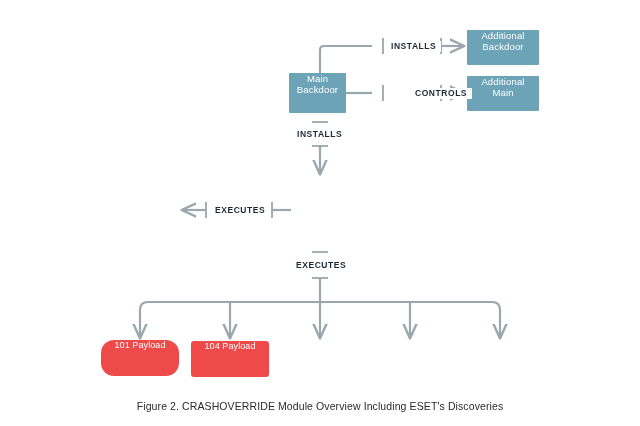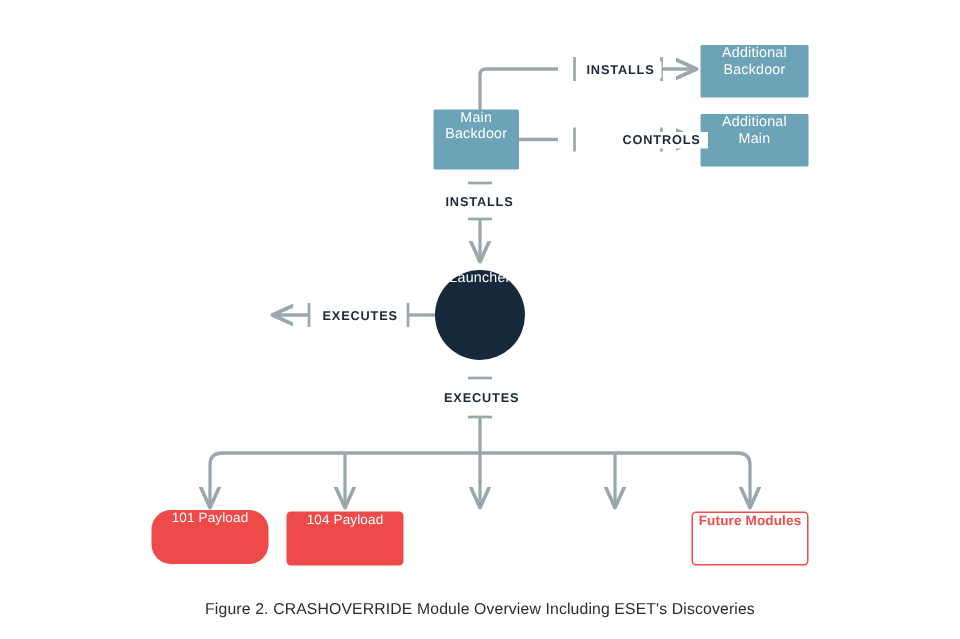--- a/index.html
+++ b/index.html
@@ -153,33 +153,27 @@
     </span>
   </div>
 
   <div class="node node-box" style="left:467px; top:76px; width:72px; height:35px; background:#6ca3b7;">
     <span>
       <span>Additional</span><br>
       <span>Main</span>
     </span>
   </div>
 
-  <div class="node node-circle" style="left:290px; top:180px; width:60px; height:60px; background:#16293a;">
-    <span>Launcher</span>
-  </div>
 
 
   <div class="node node-pill" style="left:101px; top:340px; width:78px; height:36px; background:#ef4a4a;border-radius:13px;">
     <span>101 Payload</span>
   </div>
   <div class="node node-pill" style="left:191px; top:341px; width:78px; height:36px; background:#ef4a4a;">
     <span>104 Payload</span>
-  </div>
-  <div class="node node-pill-outline" style="left:461px; top:341px; width:78px; height:36px; border:1.6px solid #ef4a4a; color:#ef4a4a;">
-    <span>Future Modules</span>
   </div>
 
   <div class="edge-label" style="left:386px; top:41px;">INSTALLS</div>
 
   <div class="edge-label" style="left:384px; top:88px;margin-left:26px;">CONTROLS</div>
 
   <div class="edge-label" style="left:292px; top:129px;">INSTALLS</div>
 
   <div class="edge-label" style="left:210px; top:205px;">EXECUTES</div>
 

